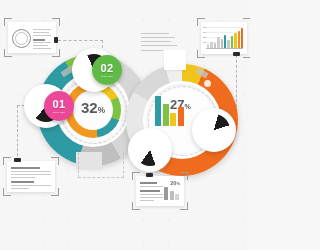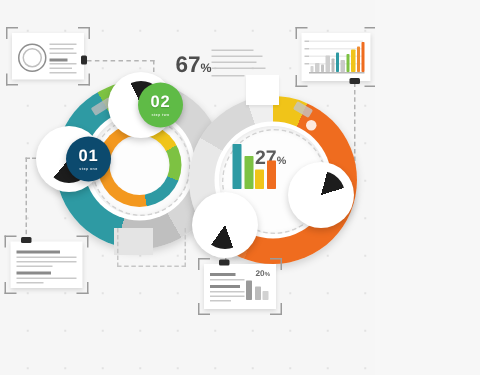--- a/index.html
+++ b/index.html
@@ -84,20 +84,23 @@
   <div class="ring" style="left:65px;top:82px;width:56px;height:56px;
               background:conic-gradient(from -92deg,
                  #f3981f 0deg 96deg,
                  #f0c419 96deg 154deg,
                  #7dc242 154deg 204deg,
                  #2e9aa3 204deg 262deg,
                  #f3981f 262deg 360deg);"></div>
   <div class="ring" style="left:73px;top:90px;width:40px;height:40px;background:#fdfdfd;
               box-shadow:0 1px 2px rgba(0,0,0,.08) inset;"></div>
 
+  <div class="pct" style="left:73px;top:99px;width:40px;text-align:center;font-size:15px;">
+    <span>32</span><span class="pctsm">%</span>
+  </div>
 
   <div style="position:absolute;left:76px;top:152px;width:26px;height:18px;background:#e4e4e4;"></div>
   <div style="position:absolute;left:78px;top:152px;width:44px;height:25px;border:1px dashed #c6c6c6;border-top:0;"></div>
 
   <div class="ring" style="left:126px;top:64px;width:112px;height:112px;
               background:
                 conic-gradient(from 0deg,
                   #f0c419 0deg 24deg,
                   #ef6c1f 24deg 200deg,
                   #f07b32 200deg 214deg,
@@ -127,44 +130,41 @@
               box-shadow:0 1px 2px rgba(0,0,0,.08);"></div>
 
   <div style="position:absolute;left:61px;top:68px;width:14px;height:6px;background:#bcbcbc;
               border-radius:1px;transform:rotate(-32deg);opacity:.8;"></div>
   <div style="position:absolute;left:196px;top:70px;width:12px;height:6px;background:#c4c4c4;
               border-radius:1px;transform:rotate(30deg);opacity:.8;"></div>
 
   <div class="badge-halo" style="left:24px;top:84px;width:44px;height:44px;"></div>
   <div style="position:absolute;left:30px;top:90px;width:32px;height:32px;border-radius:50%;
               background:conic-gradient(from 150deg,#1d1d1d 0deg 70deg,transparent 70deg 360deg);"></div>
-  <div class="badge" style="left:31px;top:91px;width:30px;height:30px;background:#0c4a6e;flex-direction:column;">
+  <div class="badge" style="left:31px;top:91px;width:30px;height:30px;background:#ec4899;flex-direction:column;">
     <span class="num">01</span>
     <span style="font-size:2.4px;letter-spacing:.3px;opacity:.75;margin-top:1px;">step one</span>
   </div>
 
   <div class="badge-halo" style="left:72px;top:48px;width:44px;height:44px;"></div>
   <div style="position:absolute;left:78px;top:54px;width:32px;height:32px;border-radius:50%;
               background:conic-gradient(from -25deg,#1d1d1d 0deg 60deg,transparent 60deg 360deg);"></div>
   <div class="badge" style="left:79px;top:55px;width:30px;height:30px;background:#5fbb46;flex-direction:column;">
     <span class="num">02</span>
     <span style="font-size:2.4px;letter-spacing:.3px;opacity:.75;margin-top:1px;">step two</span>
   </div>
 
   <div class="badge-halo" style="left:128px;top:128px;width:44px;height:44px;"></div>
   <div style="position:absolute;left:134px;top:134px;width:32px;height:32px;border-radius:50%;
               background:conic-gradient(from 160deg,#1d1d1d 0deg 55deg,transparent 55deg 360deg);"></div>
 
   <div class="badge-halo" style="left:192px;top:108px;width:44px;height:44px;"></div>
   <div style="position:absolute;left:198px;top:114px;width:32px;height:32px;border-radius:50%;
               background:conic-gradient(from 15deg,#1d1d1d 0deg 58deg,transparent 58deg 360deg);"></div>
 
-  <div class="stat67" style="left:117px;top:35px;">
-    <span>67</span><span class="pctsm">%</span>
-  </div>
   <div style="position:absolute;left:141px;top:33px;">
     <div class="txtline" style="left:0;top:0;width:28px;"></div>
     <div class="txtline" style="left:0;top:4px;width:34px;"></div>
     <div class="txtline" style="left:0;top:8px;width:30px;"></div>
     <div class="txtline" style="left:0;top:12px;width:36px;"></div>
     <div class="txtline" style="left:0;top:17px;width:22px;"></div>
   </div>
 
   <div class="card" style="left:8px;top:22px;width:48px;height:31px;">
     <span class="brk tl"></span>

